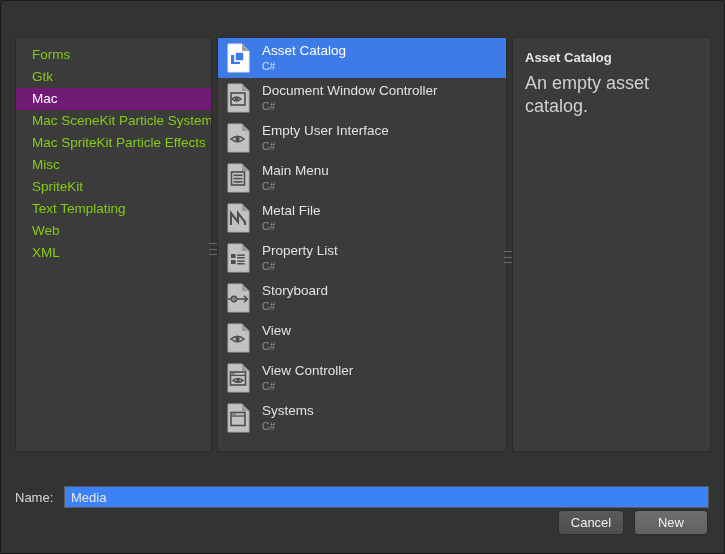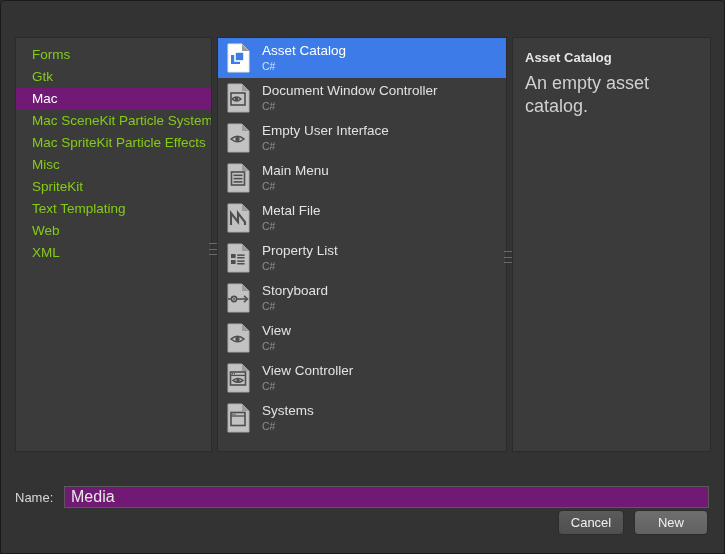--- a/index.html
+++ b/index.html
@@ -174,25 +174,25 @@
   }
   #name-label {
     color: #d8d8d8;
     font-size: 13px;
     width: 49px;
     flex: 0 0 49px;
   }
   #name-input {
     flex: 1 1 auto;
     height: 22px;
-    background: #701a75;
+    background: #3b82f6;
     border: 1px solid #5a5a5a;
     color: #e8e8e8;
     font-family: "Liberation Sans", sans-serif;
-    font-size: 16px;
+    font-size: 13px;
     padding: 0 6px;
     outline: none;
   }
 
   
   #footer {
     position: absolute;
     right: 16px;
     top: 509px;
     display: flex;

